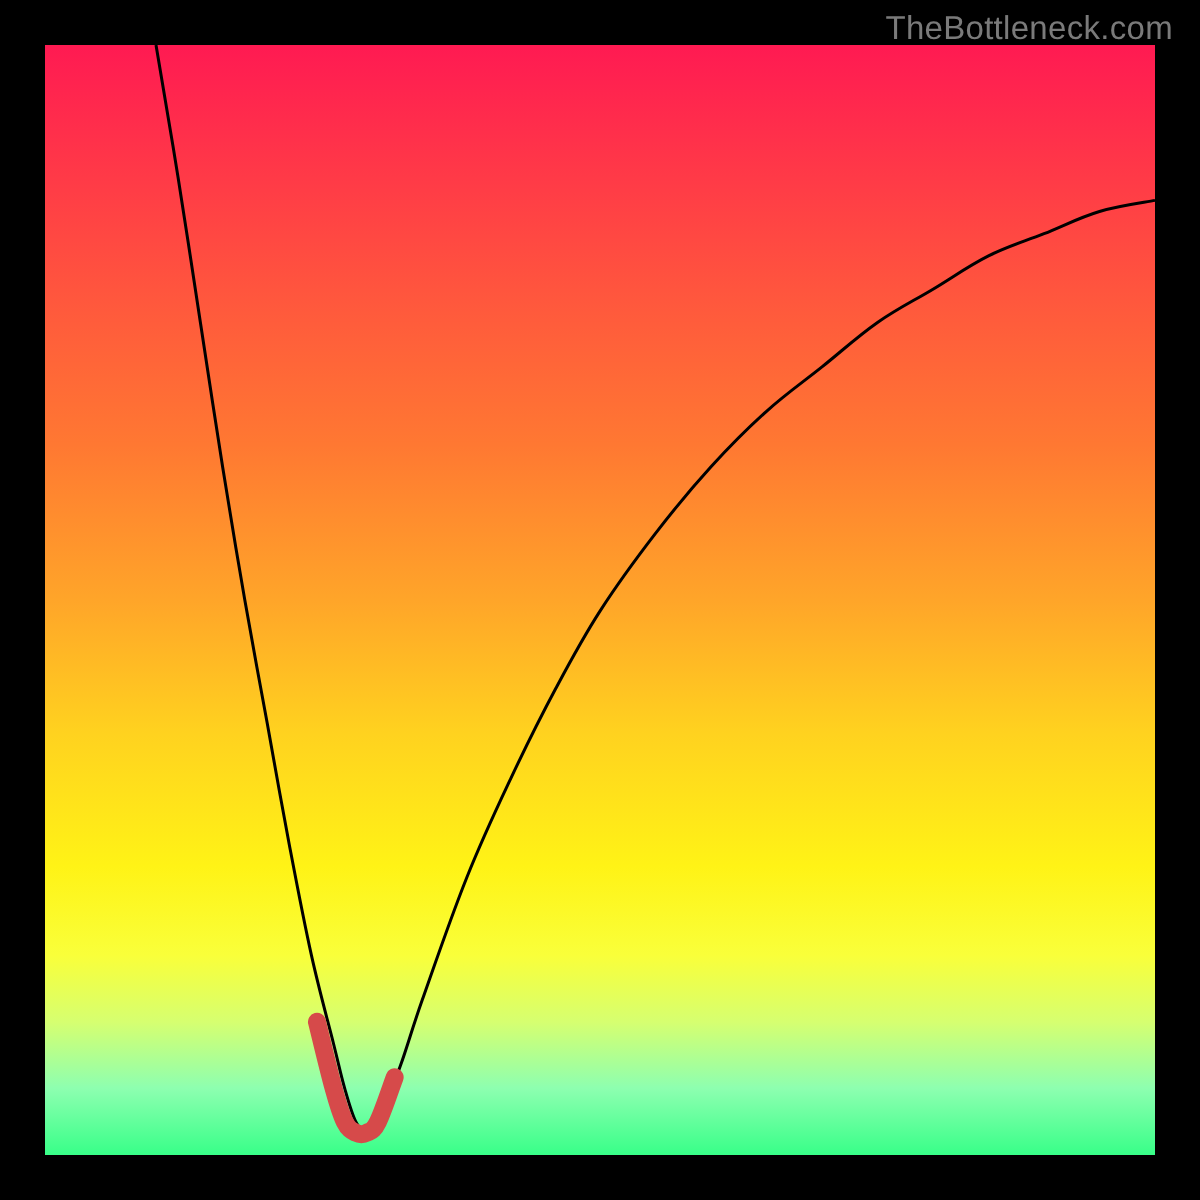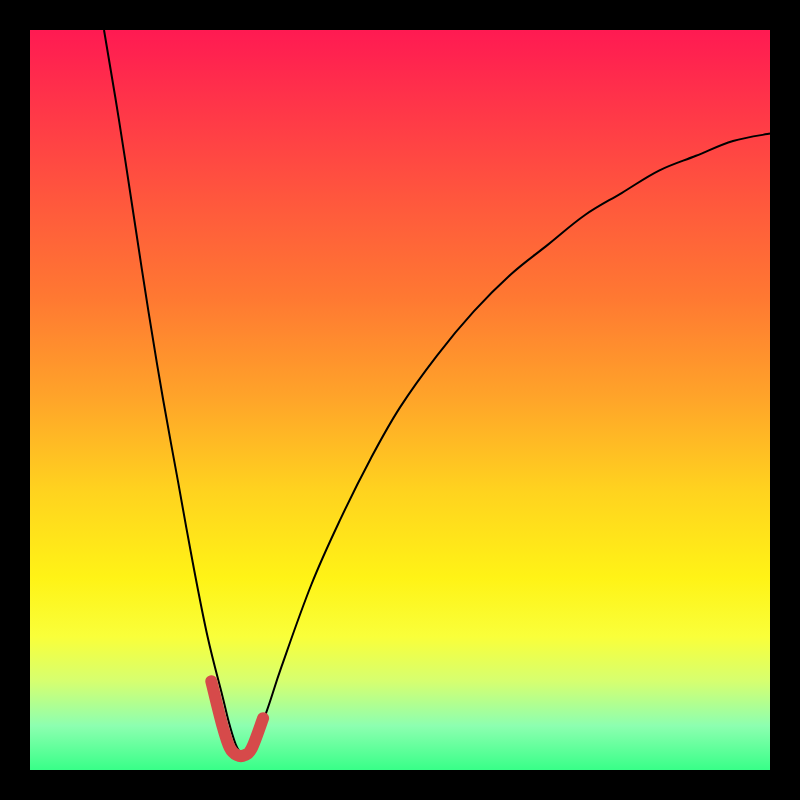--- a/index.html
+++ b/index.html
@@ -67,19 +67,20 @@
     stroke: #d64a4a;
     stroke-width: 12;
     stroke-linecap: round;
     stroke-linejoin: round;
   }
 </style>
 </head>
 <body>
 
 <div class="frame">
+  <div class="watermark">TheBottleneck.com</div>
   <div class="plot">
     <svg class="curves" viewBox="0 0 740 740" preserveAspectRatio="none">
       <path id="curve-main" class="curve-main" d="M 74 0 C 76.664 15.983999999999991, 83.472 55.49999999999996, 88.8 88.79999999999995 C 94.128 122.09999999999995, 98.272 150.368, 103.60000000000001 185 C 108.92800000000001 219.632, 113.072 247.89999999999998, 118.4 281.2 C 123.72800000000001 314.5, 127.87199999999999 339.36400000000003, 133.2 370 C 138.528 400.63599999999997, 142.672 422.096, 148 451.4 C 153.328 480.70399999999995, 157.472 504.828, 162.8 532.8 C 168.12800000000001 560.7719999999999, 172.272 582.824, 177.6 606.8 C 182.928 630.776, 188.404 650.016, 192.4 666 C 196.39600000000002 681.984, 197.136 686.2760000000001, 199.8 695.6 C 202.46400000000003 704.924, 204.53600000000003 712.472, 207.20000000000002 717.8 C 209.864 723.1279999999999, 211.936 725.2, 214.6 725.2 C 217.26399999999998 725.2, 218.004 725.7919999999999, 222 717.8 C 225.996 709.808, 231.472 695.452, 236.8 680.8 C 242.12800000000001 666.1479999999999, 243.60800000000003 659.044, 251.60000000000002 636.4 C 259.59200000000004 613.756, 270.544 581.64, 281.2 555 C 291.856 528.36, 300.144 511.044, 310.8 488.4 C 321.456 465.756, 329.744 449.17999999999995, 340.40000000000003 429.2 C 351.05600000000004 409.22, 358.012 396.04800000000006, 370 377.40000000000003 C 381.988 358.752, 393.68000000000006 342.916, 407.00000000000006 325.59999999999997 C 420.32000000000005 308.28399999999993, 430.68 295.852, 444 281.2 C 457.32 266.548, 467.68 256.188, 481 244.2 C 494.32 232.212, 504.68 225.25600000000003, 518 214.60000000000002 C 531.32 203.94400000000002, 541.68 194.324, 555 185 C 568.32 175.676, 578.68 170.79199999999997, 592 162.79999999999995 C 605.32 154.80799999999994, 615.68 147.25999999999988, 629 140.5999999999999 C 642.32 133.93999999999994, 652.68 131.12800000000004, 666 125.80000000000007 C 679.32 120.47200000000008, 689.68 114.99600000000001, 703 111 C 716.32 107.00399999999999, 733.34 104.93200000000002, 740 103.60000000000002"></path>
       <path id="curve-highlight" class="curve-highlight" d="M 181.29999999999998 651.2 C 183.29799999999997 659.192, 189.07 683.6120000000001, 192.4 695.6 C 195.73000000000002 707.588, 197.136 712.472, 199.8 717.8 C 202.46400000000003 723.1279999999999, 204.53600000000003 723.868, 207.20000000000002 725.2 C 209.864 726.532, 211.936 726.532, 214.6 725.2 C 217.26399999999998 723.868, 218.67 724.4599999999999, 222 717.8 C 225.33 711.14, 231.102 693.528, 233.1 688.2"></path>
     </svg>
   </div>
 </div>
 
 </body></html>

